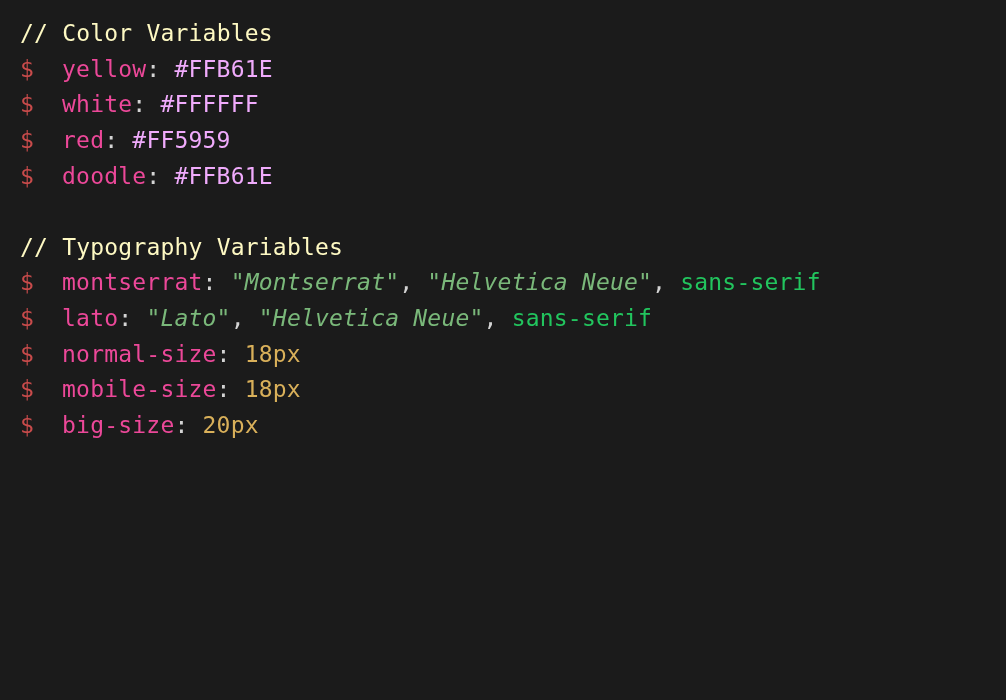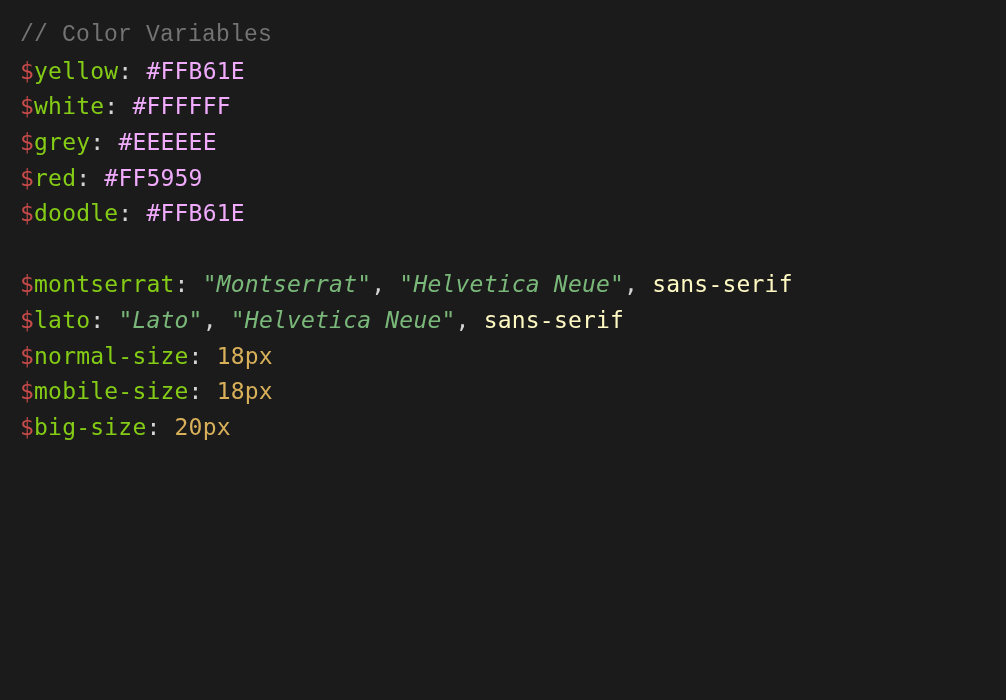--- a/index.html
+++ b/index.html
@@ -8,39 +8,39 @@
       background: #1B1B1B;
       font-family: "SF Mono", "Monaco", "Menlo", "Consolas", monospace;
       font-size: 23px;
       line-height: 1.55;
       color: #d4d4d4;
       letter-spacing: 0.2px;
     }
     .code-line {
       white-space: pre;
     }
-    .comment { color: #737373; font-family: Liberation Mono, monospace; }
+    .comment { color: #fef9c3; }
     .dollar { color: #c84b4b; }
-    .varname { color: #84cc16; }
+    .varname { color: #ec4899; margin-left: 28px; }
     .colon { color: #d4d4d4; }
     .hexvalue { color: #f0abfc; }
     .string { color: #7ab87a; font-style: italic; }
-    .keyword { color: #fef9c3; }
+    .keyword { color: #22c55e; }
     .pxvalue { color: #d9b05a; }
     .comma { color: #d4d4d4; }
   </style>
 </head>
 <body>
 
 <div id="code-container">
     <div class="code-line"><span class="comment">// Color Variables</span></div>
     <div class="code-line"><span class="dollar">$</span><span class="varname">yellow</span><span class="colon">: </span><span class="hexvalue">#FFB61E</span></div>
     <div class="code-line"><span class="dollar">$</span><span class="varname">white</span><span class="colon">: </span><span class="hexvalue">#FFFFFF</span></div>
-    <div class="code-line"><span class="dollar">$</span><span class="varname">grey</span><span class="colon">: </span><span class="hexvalue">#EEEEEE</span></div>
     <div class="code-line"><span class="dollar">$</span><span class="varname">red</span><span class="colon">: </span><span class="hexvalue">#FF5959</span></div>
     <div class="code-line"><span class="dollar">$</span><span class="varname">doodle</span><span class="colon">: </span><span class="hexvalue">#FFB61E</span></div>
     <div class="code-line">&nbsp;</div>
+    <div class="code-line"><span class="comment">// Typography Variables</span></div>
     <div class="code-line"><span class="dollar">$</span><span class="varname">montserrat</span><span class="colon">: </span><span class="string">"Montserrat"</span><span class="comma">, </span><span class="string">"Helvetica Neue"</span><span class="comma">, </span><span class="keyword">sans-serif</span></div>
     <div class="code-line"><span class="dollar">$</span><span class="varname">lato</span><span class="colon">: </span><span class="string">"Lato"</span><span class="comma">, </span><span class="string">"Helvetica Neue"</span><span class="comma">, </span><span class="keyword">sans-serif</span></div>
     <div class="code-line"><span class="dollar">$</span><span class="varname">normal-size</span><span class="colon">: </span><span class="pxvalue">18px</span></div>
     <div class="code-line"><span class="dollar">$</span><span class="varname">mobile-size</span><span class="colon">: </span><span class="pxvalue">18px</span></div>
     <div class="code-line"><span class="dollar">$</span><span class="varname">big-size</span><span class="colon">: </span><span class="pxvalue">20px</span></div>
   </div>
 
 </body></html>

